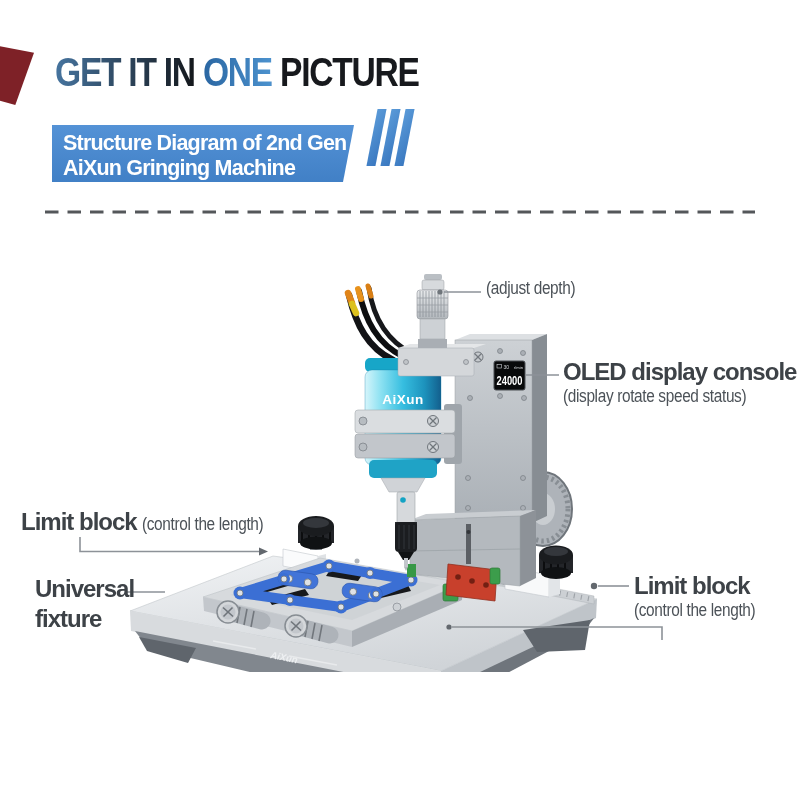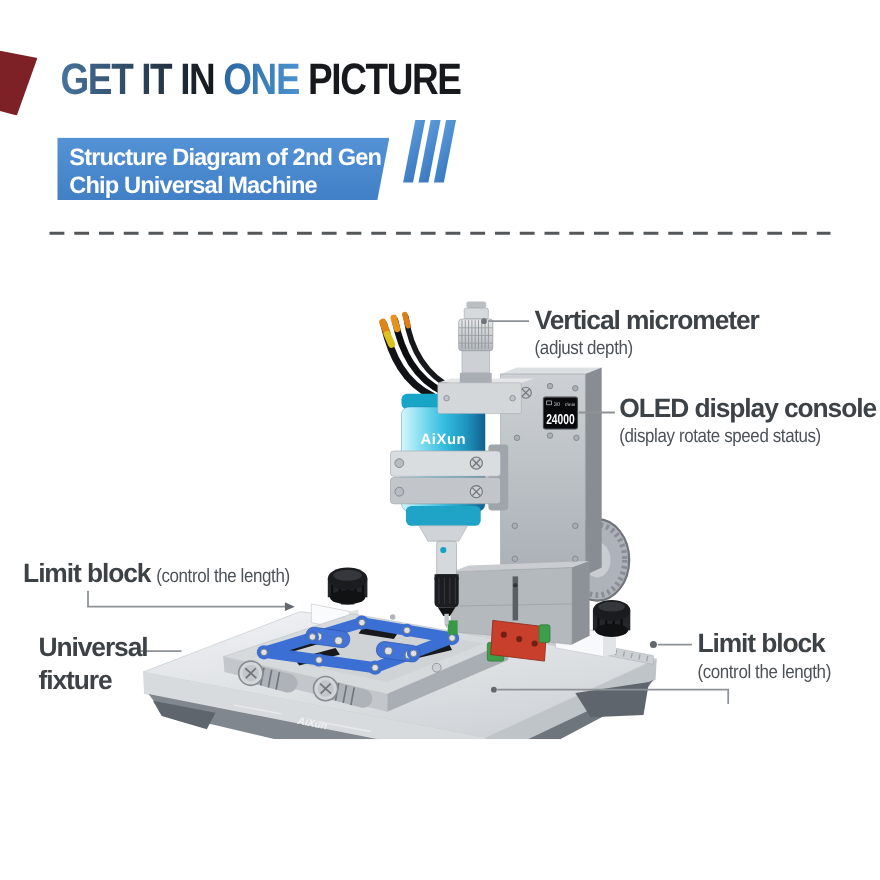--- a/index.html
+++ b/index.html
@@ -50,21 +50,21 @@
 
   <div id="title" class="abs">
     <span class="t1">GET IT IN</span>
     <span class="t2">ONE</span>
     <span class="t3">PICTURE</span>
   </div>
 
   <div id="banner" class="abs">
     <div class="btxt">
       <div>Structure Diagram of 2nd Gen</div>
-      <div>Chip Universal Machine</div>
+      <div>AiXun Gringing Machine</div>
     </div>
   </div>
   <div id="stripe1" class="abs stripe"></div>
   <div id="stripe2" class="abs stripe"></div>
   <div id="stripe3" class="abs stripe"></div>
 
   <svg width="800" height="800" viewBox="0 0 800 800">
     <defs>
       <linearGradient id="gMotor" x1="0" y1="0" x2="1" y2="0">
         <stop offset="0" stop-color="#d6f5fb"></stop>
@@ -344,21 +344,20 @@
       <line x1="126" y1="592" x2="165" y2="592"></line>
       <line x1="598" y1="586" x2="629" y2="586"></line>
       <polyline points="452,627 662,627 662,640"></polyline>
     </g>
     <polygon points="259,547.5 268,551.5 259,555.5" fill="#63686e"></polygon>
     <circle cx="594" cy="586" r="3.2" fill="#63686e"></circle>
     <circle cx="449" cy="627" r="2.6" fill="#63686e"></circle>
   </svg>
 
   <div id="co-micrometer" class="abs">
-    <div class="label">Vertical micrometer</div>
     <div class="note">(adjust depth)</div>
   </div>
 
   <div id="co-oled" class="abs">
     <div class="label">OLED display console</div>
     <div class="note">(display rotate speed status)</div>
   </div>
 
   <div id="co-limit-left" class="abs">
     <span class="label">Limit block</span>

